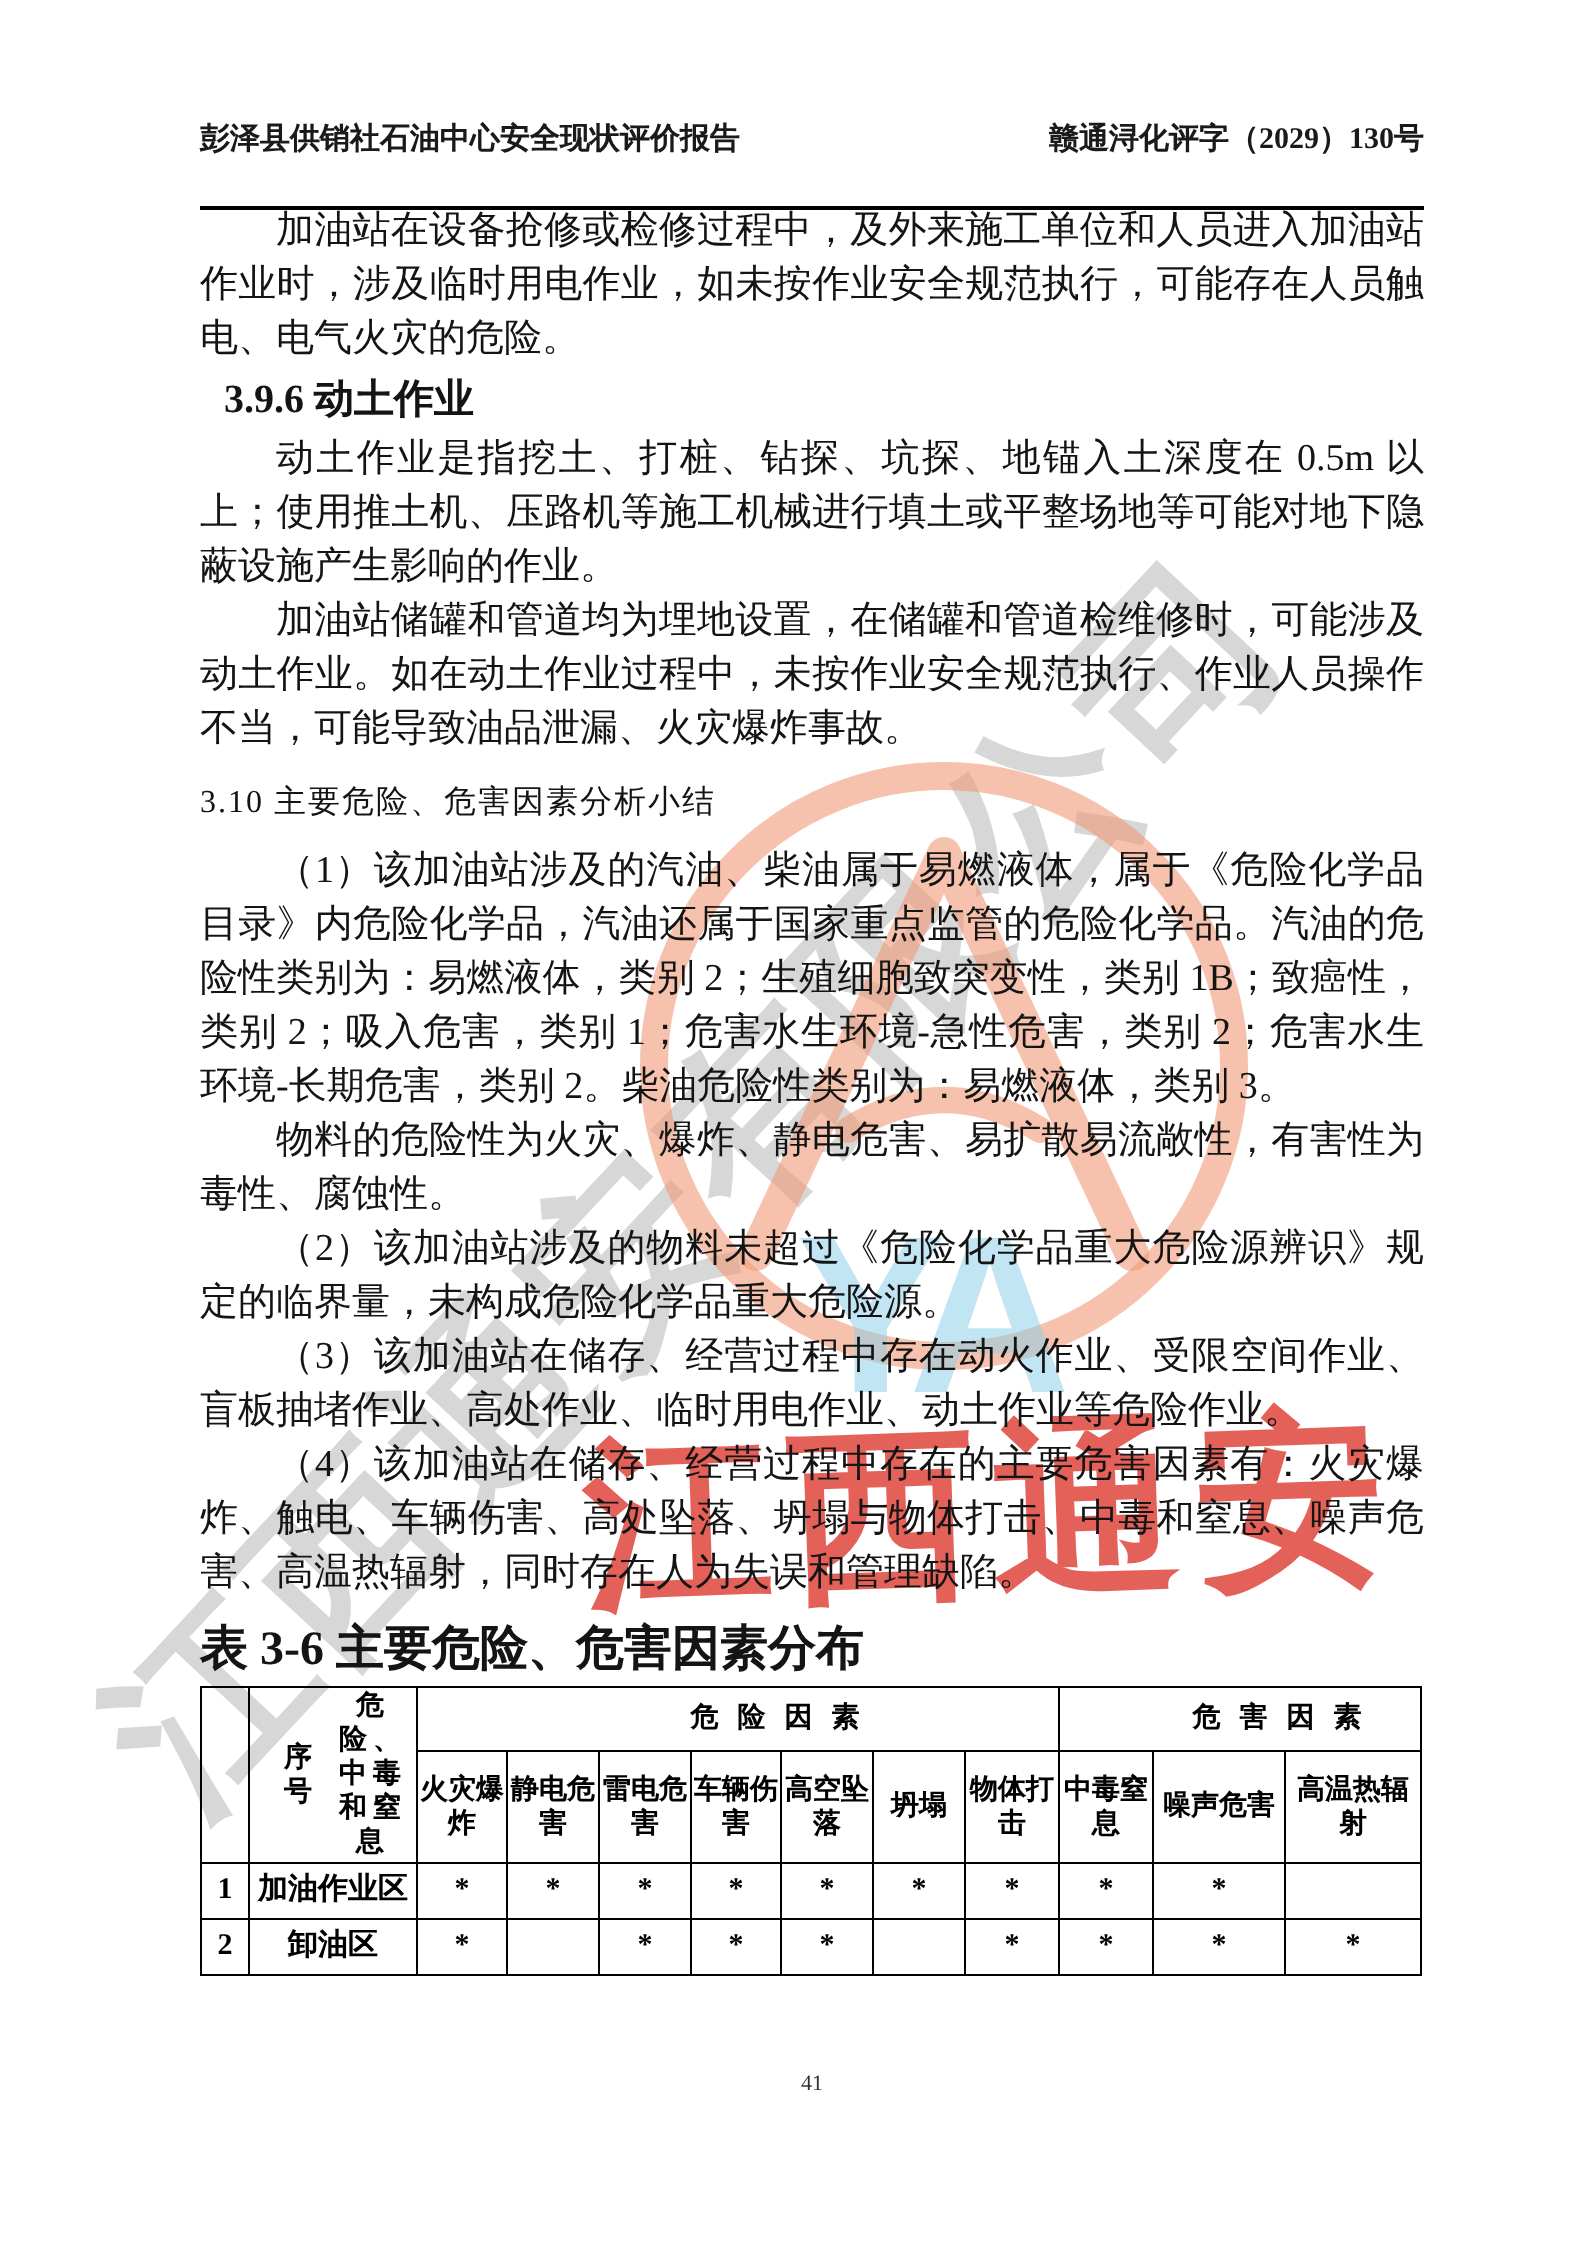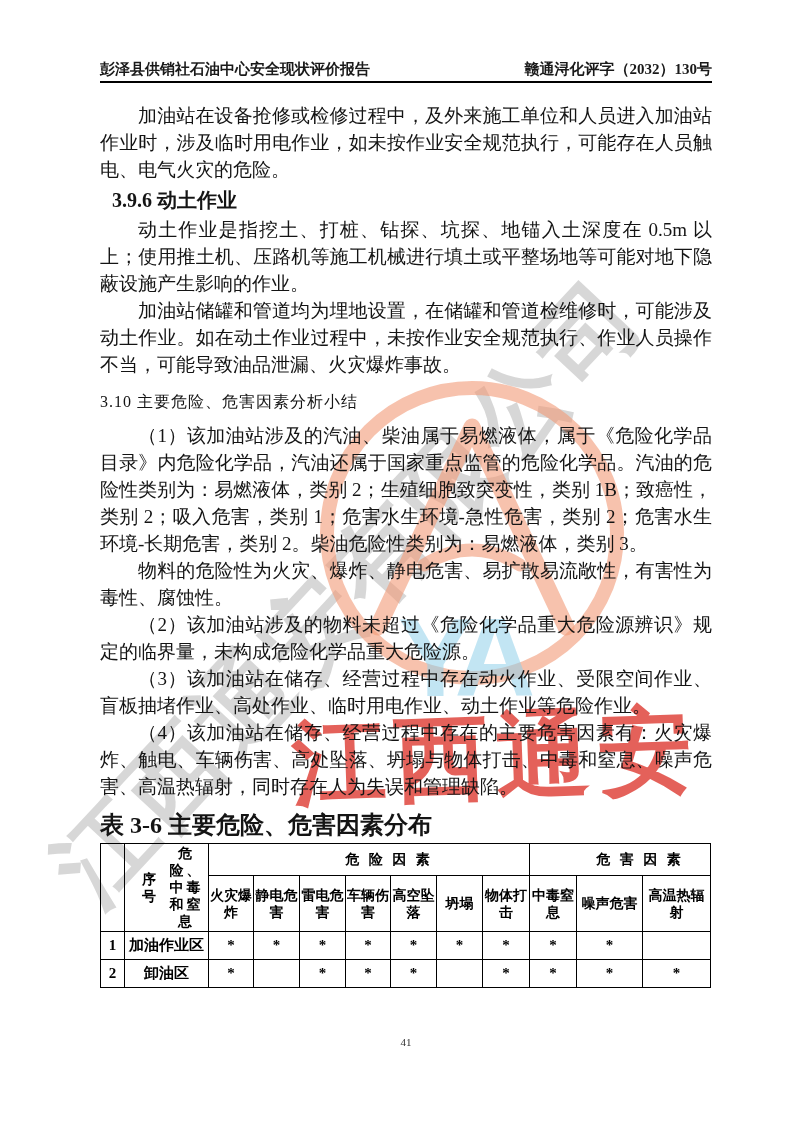--- a/index.html
+++ b/index.html
@@ -7,21 +7,21 @@
     position:relative; width:793px; height:1122px; margin:0 auto;
     background:#ffffff; overflow:hidden;
     font-family:"Liberation Serif","DejaVu Serif",serif;
     color:#141414;
   }
   
   .doc-header {
     position:absolute; top:60px; left:100px; width:612px;
     display:flex; justify-content:space-between; align-items:flex-end;
     font-size:15px; font-weight:bold; color:#1a1a1a;
-    border-bottom:2px solid #000; padding-bottom:2px;
+    border-bottom:2px solid #000; padding-bottom:24px;
     z-index:2;
   }
   
   .wm { position:absolute; z-index:0; pointer-events:none; user-select:none; }
   .wm-gray {
     left:72px; top:838px; font-size:97px; font-weight:bold;
     color:rgba(122,122,122,0.30); white-space:nowrap; letter-spacing:4px;
     transform:rotate(-47deg); transform-origin:0 50%;
     font-family:"Liberation Sans","DejaVu Sans",sans-serif; line-height:1;
   }
@@ -83,21 +83,21 @@
     <path d="M 66 252 L 160 52 L 254 252" fill="none" stroke="rgba(242,154,118,0.60)" stroke-width="17" stroke-linecap="round" stroke-linejoin="round"></path>
     <path d="M 112 190 Q 160 160 208 190" fill="none" stroke="rgba(242,154,118,0.60)" stroke-width="13" stroke-linecap="round"></path>
   </svg>
 
   <div class="wm wm-blue">YA</div>
 
   <div class="wm wm-red">江西通安</div>
 
   <div class="doc-header">
     <span>彭泽县供销社石油中心安全现状评价报告</span>
-    <span>赣通浔化评字（2032）130号</span>
+    <span>赣通浔化评字（2029）130号</span>
   </div>
 
   <div class="content">
 
     <p class="para">加油站在设备抢修或检修过程中，及外来施工单位和人员进入加油站作业时，涉及临时用电作业，如未按作业安全规范执行，可能存在人员触电、电气火灾的危险。</p>
       <h3 class="">3.9.6 动土作业</h3>
       <p class="para">动土作业是指挖土、打桩、钻探、坑探、地锚入土深度在 0.5m 以上；使用推土机、压路机等施工机械进行填土或平整场地等可能对地下隐蔽设施产生影响的作业。</p>
       <p class="para">加油站储罐和管道均为埋地设置，在储罐和管道检维修时，可能涉及动土作业。如在动土作业过程中，未按作业安全规范执行、作业人员操作不当，可能导致油品泄漏、火灾爆炸事故。</p>
       <h2 class="">3.10 主要危险、危害因素分析小结</h2>
       <p class="para">（1）该加油站涉及的汽油、柴油属于易燃液体，属于《危险化学品目录》内危险化学品，汽油还属于国家重点监管的危险化学品。汽油的危险性类别为：易燃液体，类别 2；生殖细胞致突变性，类别 1B；致癌性，类别 2；吸入危害，类别 1；危害水生环境-急性危害，类别 2；危害水生环境-长期危害，类别 2。柴油危险性类别为：易燃液体，类别 3。</p>

